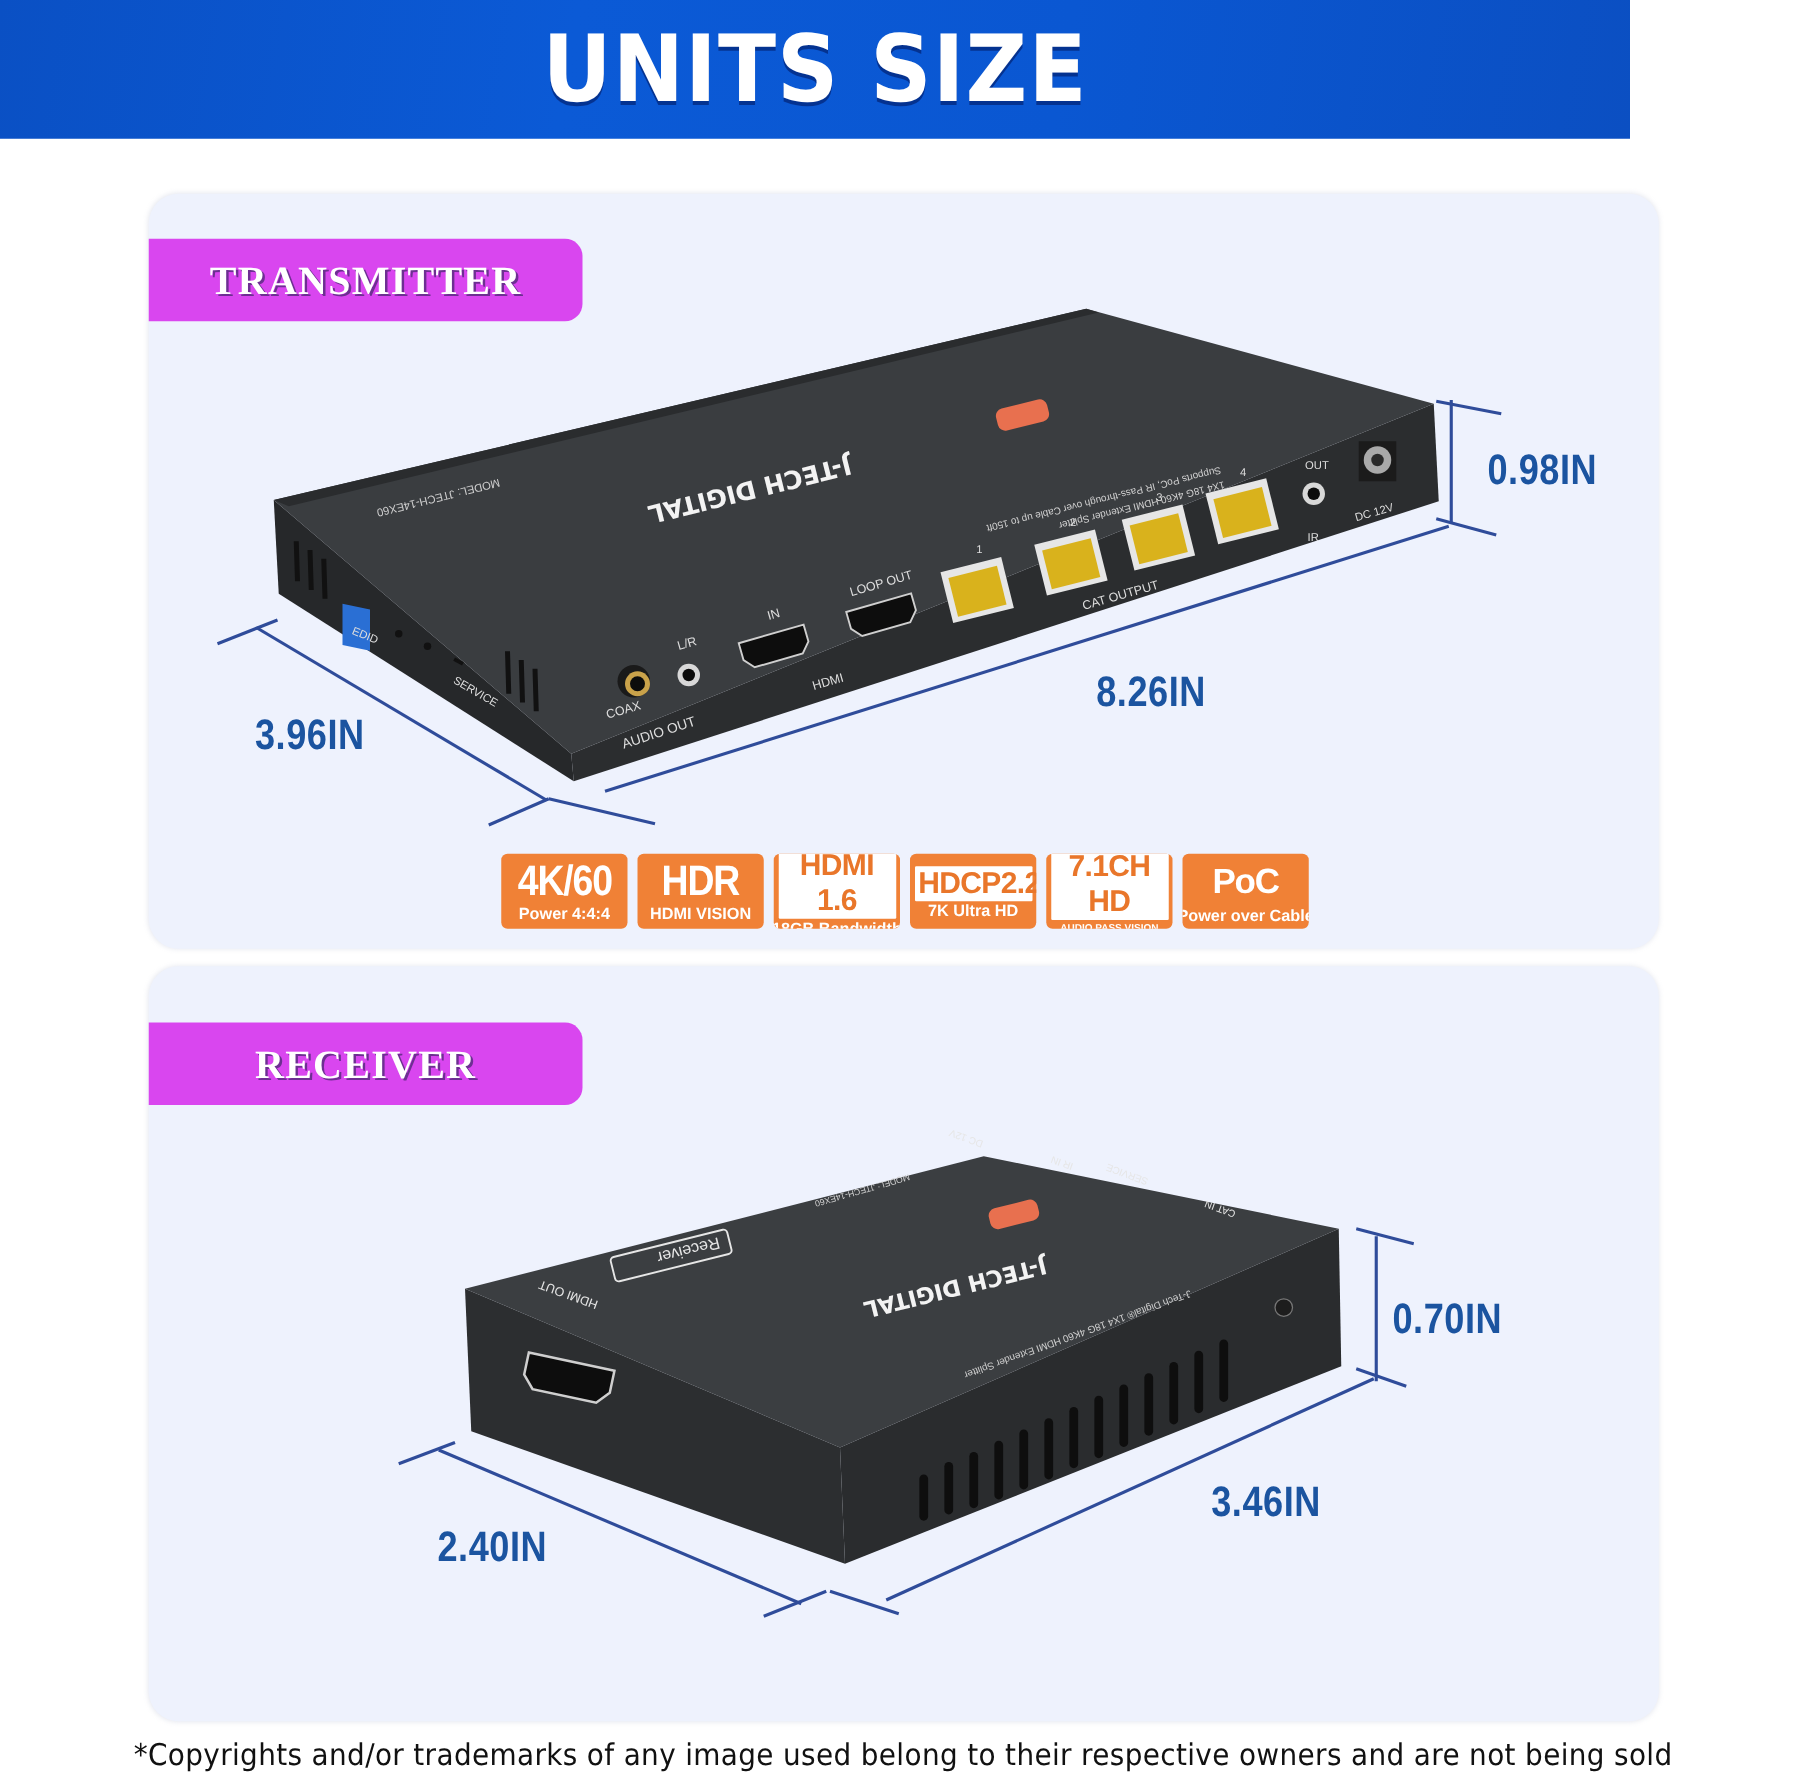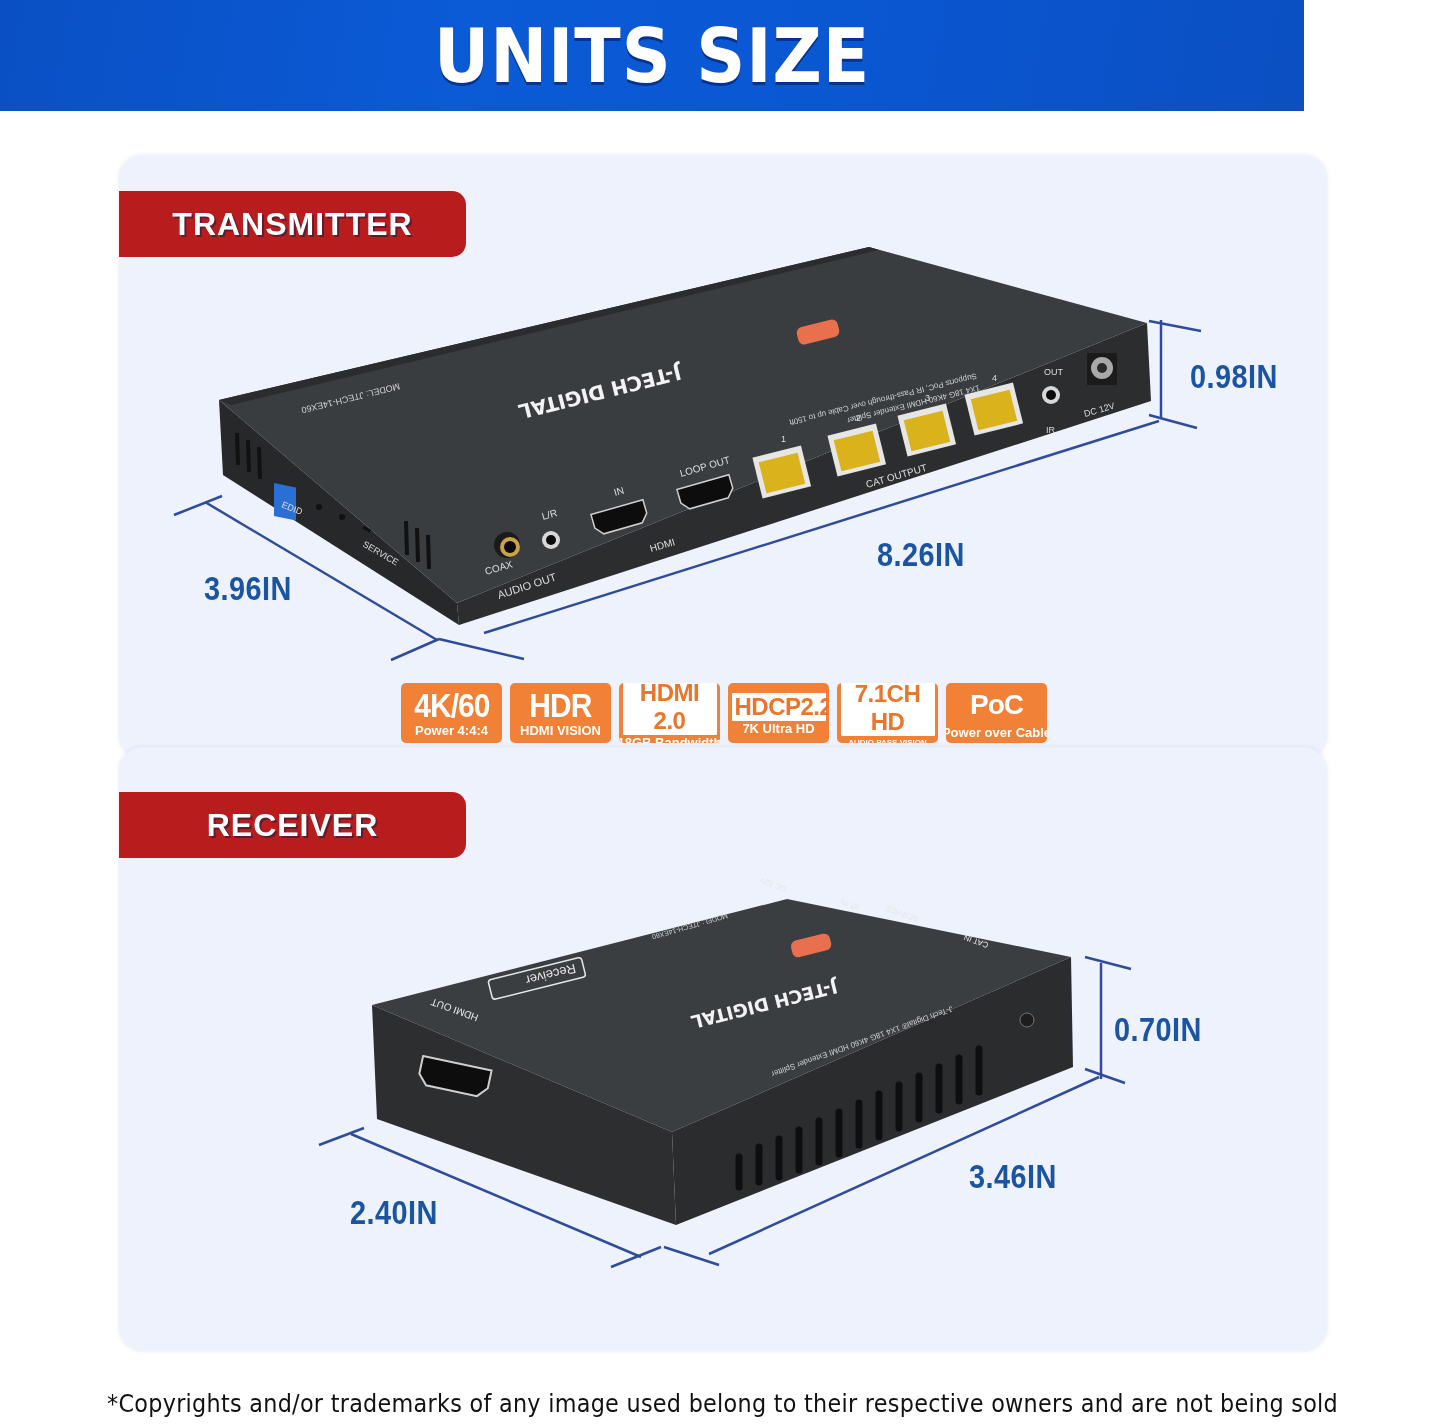--- a/index.html
+++ b/index.html
@@ -16,27 +16,27 @@
     font-size: 74px; letter-spacing: 1px; transform: scaleX(0.92);
     text-shadow: 0 3px 0 rgba(0,20,90,0.55);
   }
 
   .panel {
     position: absolute; left: 119px; width: 1208px;
     background: #eef2fd; border-radius: 24px;
     box-shadow: 0 0 4px rgba(150,160,190,0.25);
   }
   .panel.tx { top: 155px; height: 604px; }
-  .panel.rx { top: 747px; height: 604px; }
+  .panel.rx { top: 773px; height: 604px; }
 
   .section-label {
     position: absolute; left: 0; height: 66px; width: 347px;
-    background: #b91c1c; border-radius: 0 14px 14px 0;
+    background: #d946ef; border-radius: 0 14px 14px 0;
     display: flex; align-items: center; justify-content: center;
-    color: #fff; font-family: Liberation Sans, sans-serif; font-weight: bold;
+    color: #fff; font-family: Liberation Serif, serif; font-weight: bold;
     font-size: 32px; letter-spacing: 1px;
     text-shadow: 2px 2px 0 rgba(20,30,70,0.55);
   }
   .panel.tx .section-label { top: 36px; }
   .panel.rx .section-label { top: 45px; }
 
   .dim {
     position: absolute; color: #1b54a0; font-family: "Liberation Sans", sans-serif;
     font-weight: bold; font-size: 34px; transform: scaleX(0.85); transform-origin: left center;
     letter-spacing: 0.5px;
@@ -197,21 +197,21 @@
   <div class="badges">
     <div class="badge">
       <div class="big">4K/60</div>
       <div class="small">Power 4:4:4</div>
     </div>
     <div class="badge">
       <div class="big">HDR</div>
       <div class="small">HDMI VISION</div>
     </div>
     <div class="badge">
-      <div class="big boxed">HDMI 2.0</div>
+      <div class="big boxed">HDMI 1.6</div>
       <div class="small">18GB Bandwidth</div>
     </div>
     <div class="badge">
       <div class="big boxed">HDCP2.2</div>
       <div class="small">7K Ultra HD</div>
     </div>
     <div class="badge">
       <div class="big boxed">7.1CH HD</div>
       <div class="small tiny">AUDIO PASS VISION</div>
     </div>

